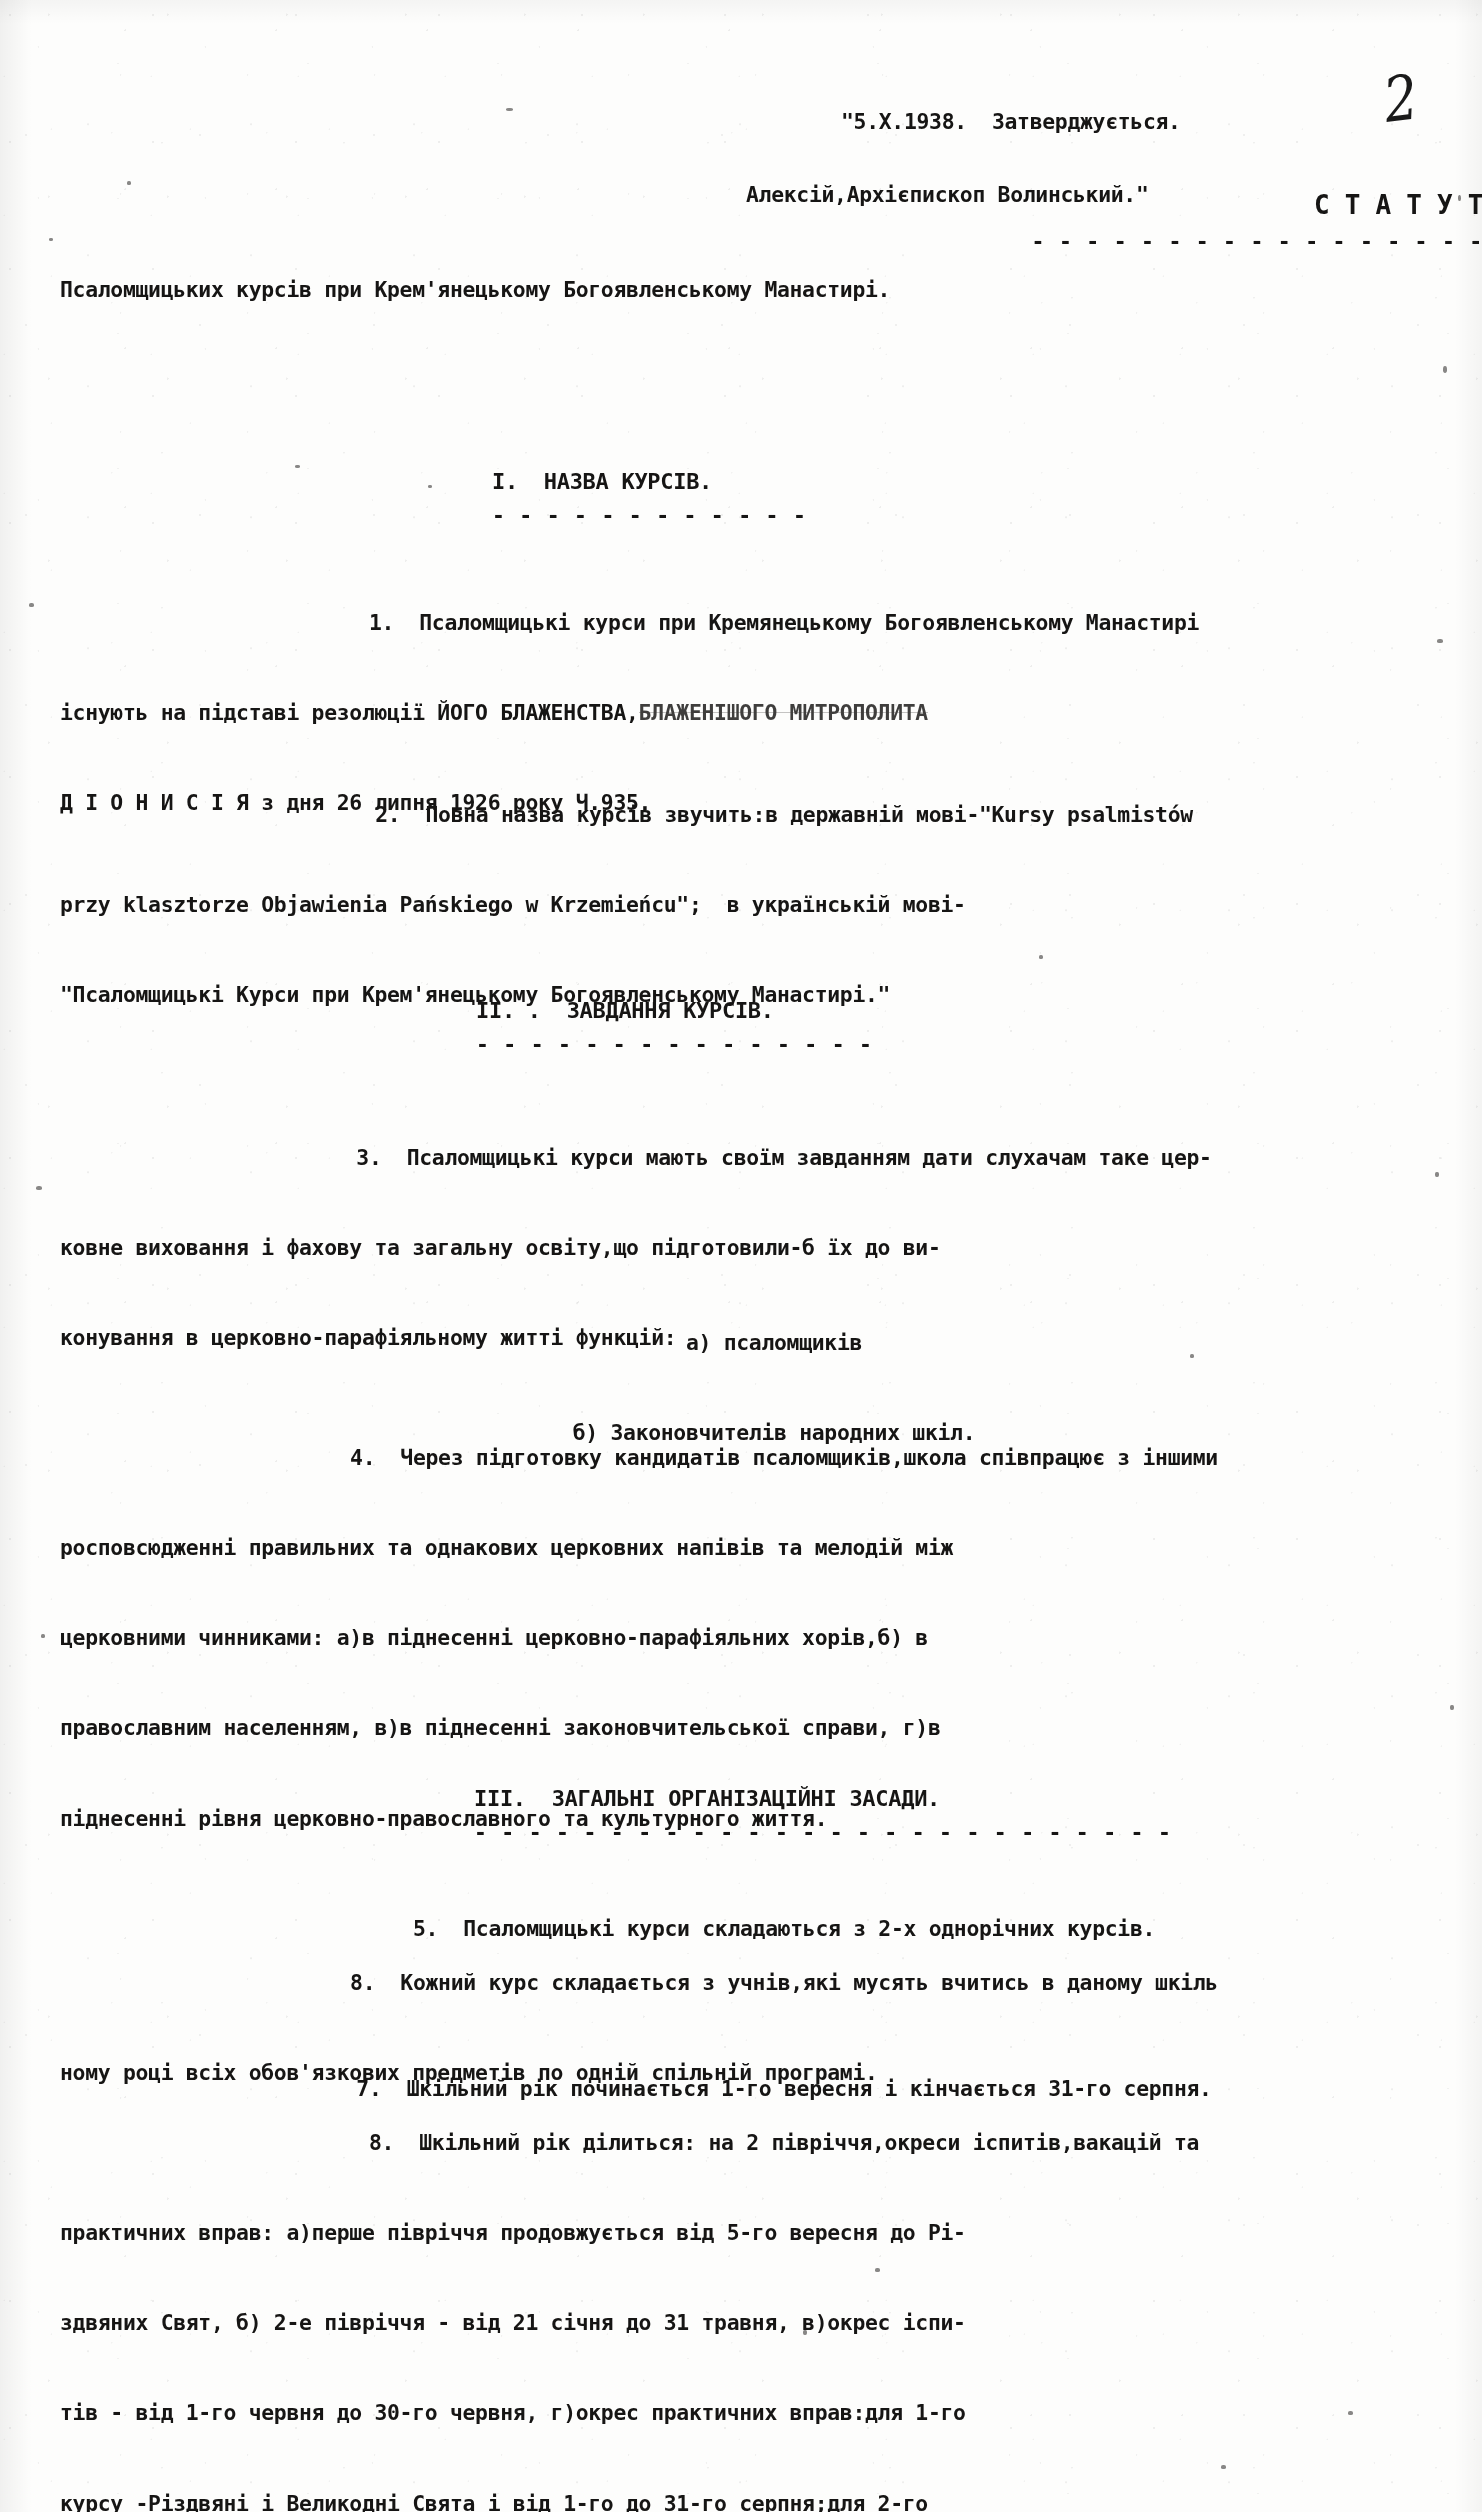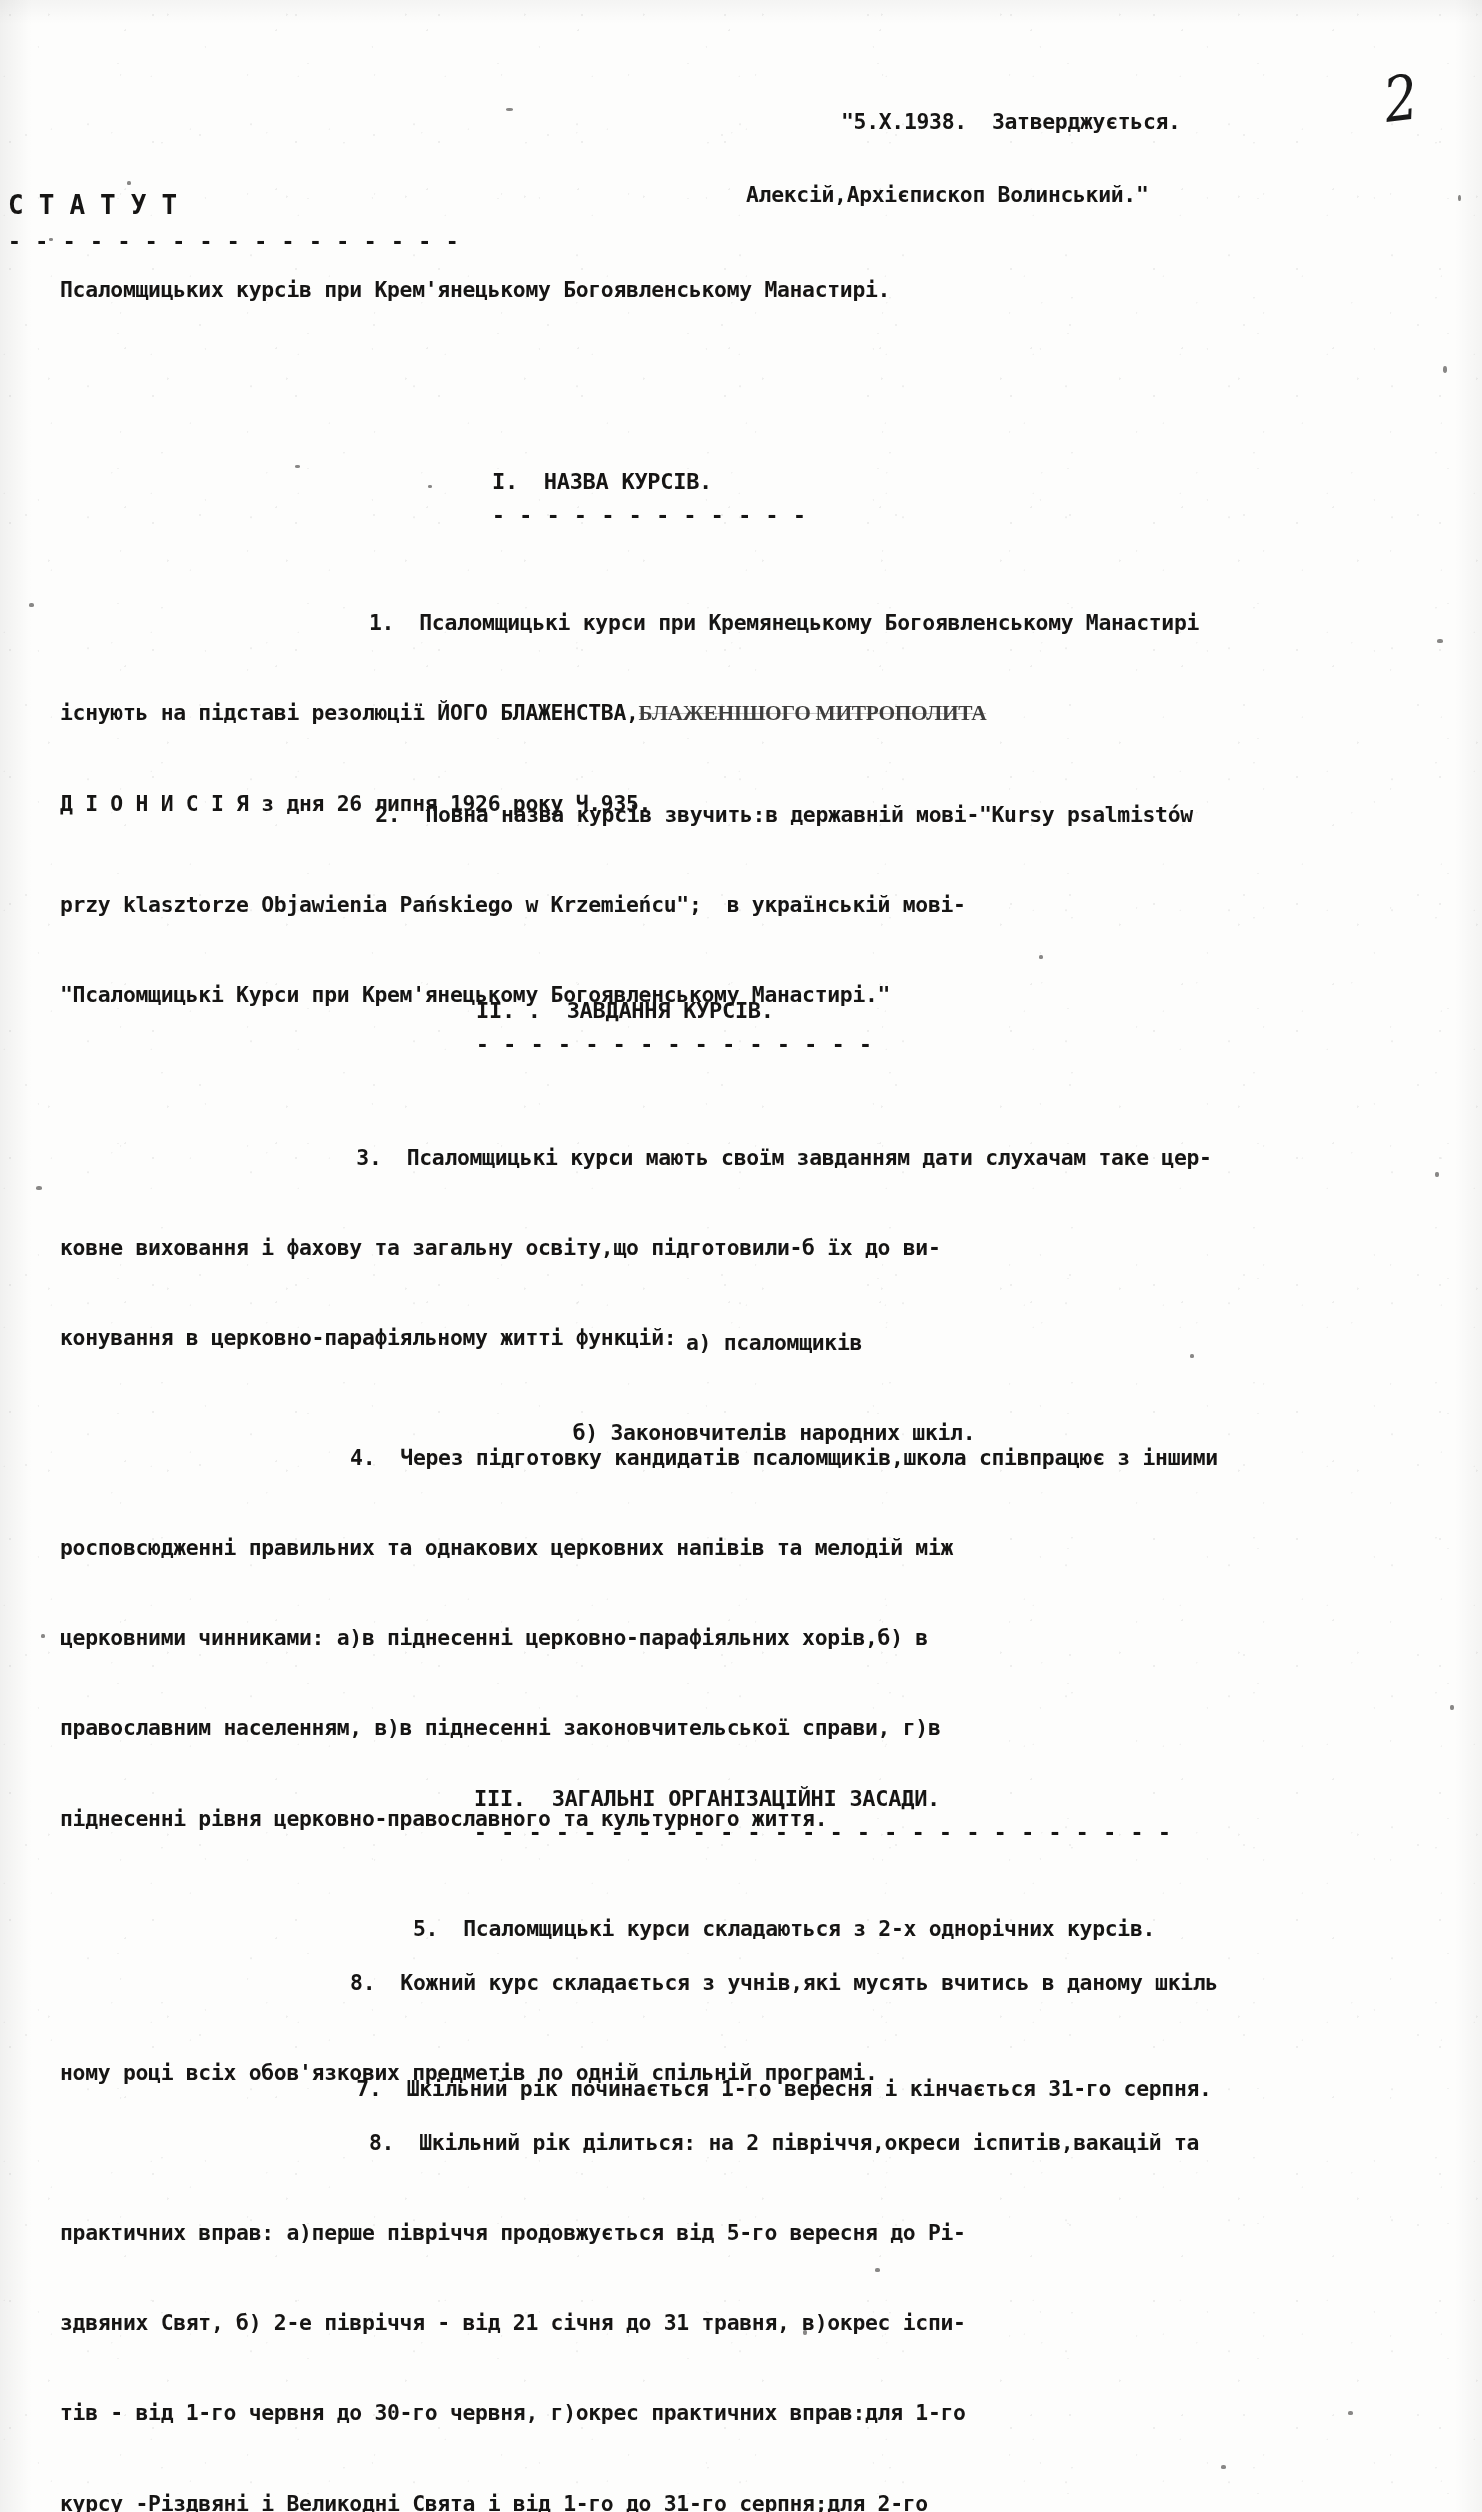--- a/index.html
+++ b/index.html
@@ -87,21 +87,21 @@
     color: #1a1a1a;
     transform: rotate(-7deg) scaleX(.85);
     letter-spacing: 0;
   }
 
   
   #doc-title {
     position: absolute;
     left: 0; right: 0;
     top: 190px;
-    text-align: left;
+    text-align: right;
     font-size: 26px;
     letter-spacing: 1.6px;
     padding-left: 8px;
   }
   .dashrule {
     display: block;
     margin: 8.7px auto 0;
     font-size: 21.4px;
     letter-spacing: 0.8px;
     white-space: pre;
@@ -134,21 +134,20 @@
   }
   .para .line { display: block; }
   .para .line + .line { margin-top: 26px; }
   .indent { padding-left: 52px; text-align: center; }
   .center-item { display: block; text-align: center; padding-left: 32px; }
 
   .strikeover {
     position: relative;
     display: inline-block;
     opacity: .82;
-    font-family: Liberation Serif, serif;
   }
   .strikeover::after {
     content: "";
     position: absolute;
     left: 0; right: 0;
     top: 46%;
     height: 1.6px;
     background: rgba(22,21,20,.30);
   }
 

